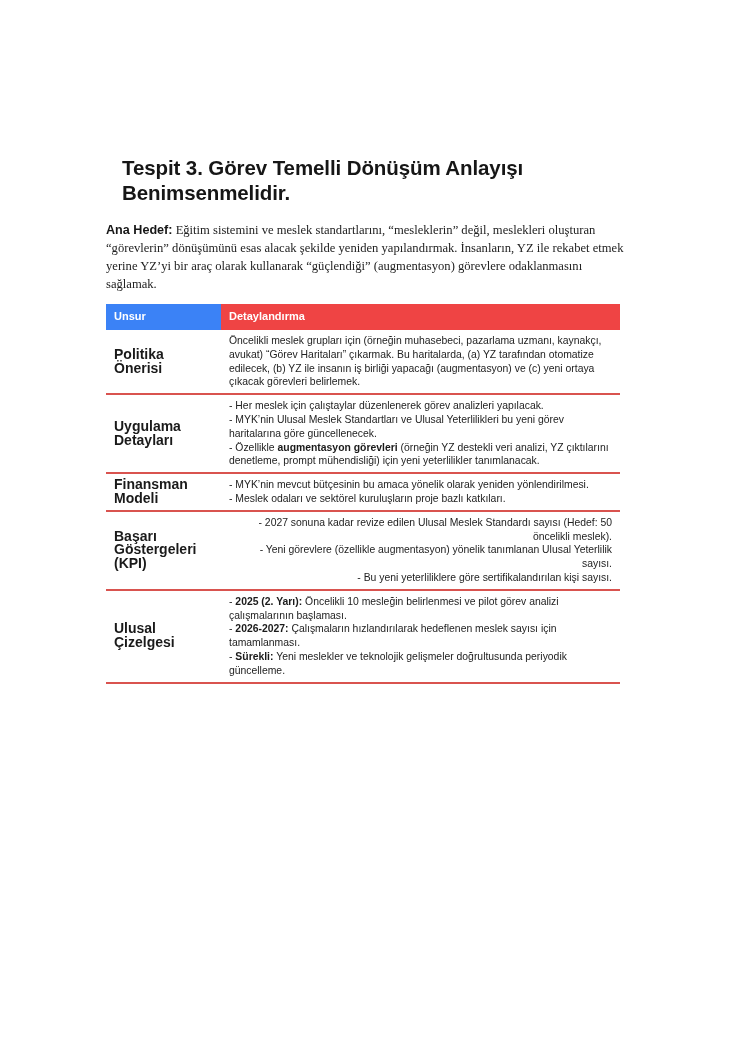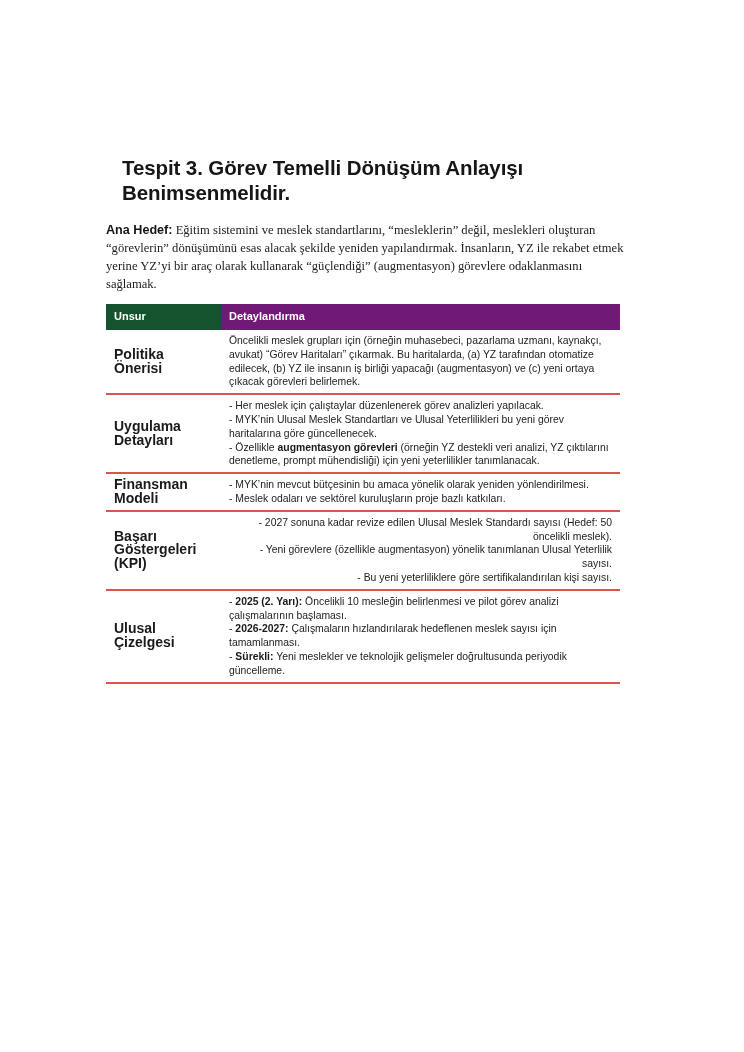--- a/index.html
+++ b/index.html
@@ -98,22 +98,22 @@
 
 <div class="page">
   <h1 class="title">Tespit 3. Görev Temelli Dönüşüm Anlayışı Benimsenmelidir.</h1>
 
   <p class="lead"><span class="lead-label">Ana Hedef:</span><span> Eğitim sistemini ve meslek standartlarını, “mesleklerin” değil, meslekleri oluşturan “görevlerin” dönüşümünü esas alacak şekilde yeniden yapılandırmak. İnsanların, YZ ile rekabet etmek yerine YZ’yi bir araç olarak kullanarak “güçlendiği” (augmentasyon) görevlere odaklanmasını sağlamak.</span></p>
 
 
   <table class="grid">
     <thead>
       <tr>
-        <th class="col-label" style="background: #14532d;">Unsur</th>
-        <th style="background: #701a75;">Detaylandırma</th>
+        <th class="col-label" style="background: #3b82f6;">Unsur</th>
+        <th style="background: #ef4444;">Detaylandırma</th>
       </tr>
     </thead>
     <tbody>
 
       <tr>
         <td class="label" style="border-bottom-color: rgb(217, 83, 79);">Politika Önerisi</td>
         <td class="detail" style="border-bottom-color: rgb(217, 83, 79);">
           <p><span>Öncelikli meslek grupları için (örneğin muhasebeci, pazarlama uzmanı, kaynakçı, avukat) “Görev Haritaları” çıkarmak. Bu haritalarda, (a) YZ tarafından otomatize edilecek, (b) YZ ile insanın iş birliği yapacağı (augmentasyon) ve (c) yeni ortaya çıkacak görevleri belirlemek.</span></p>
         </td>
       </tr>

